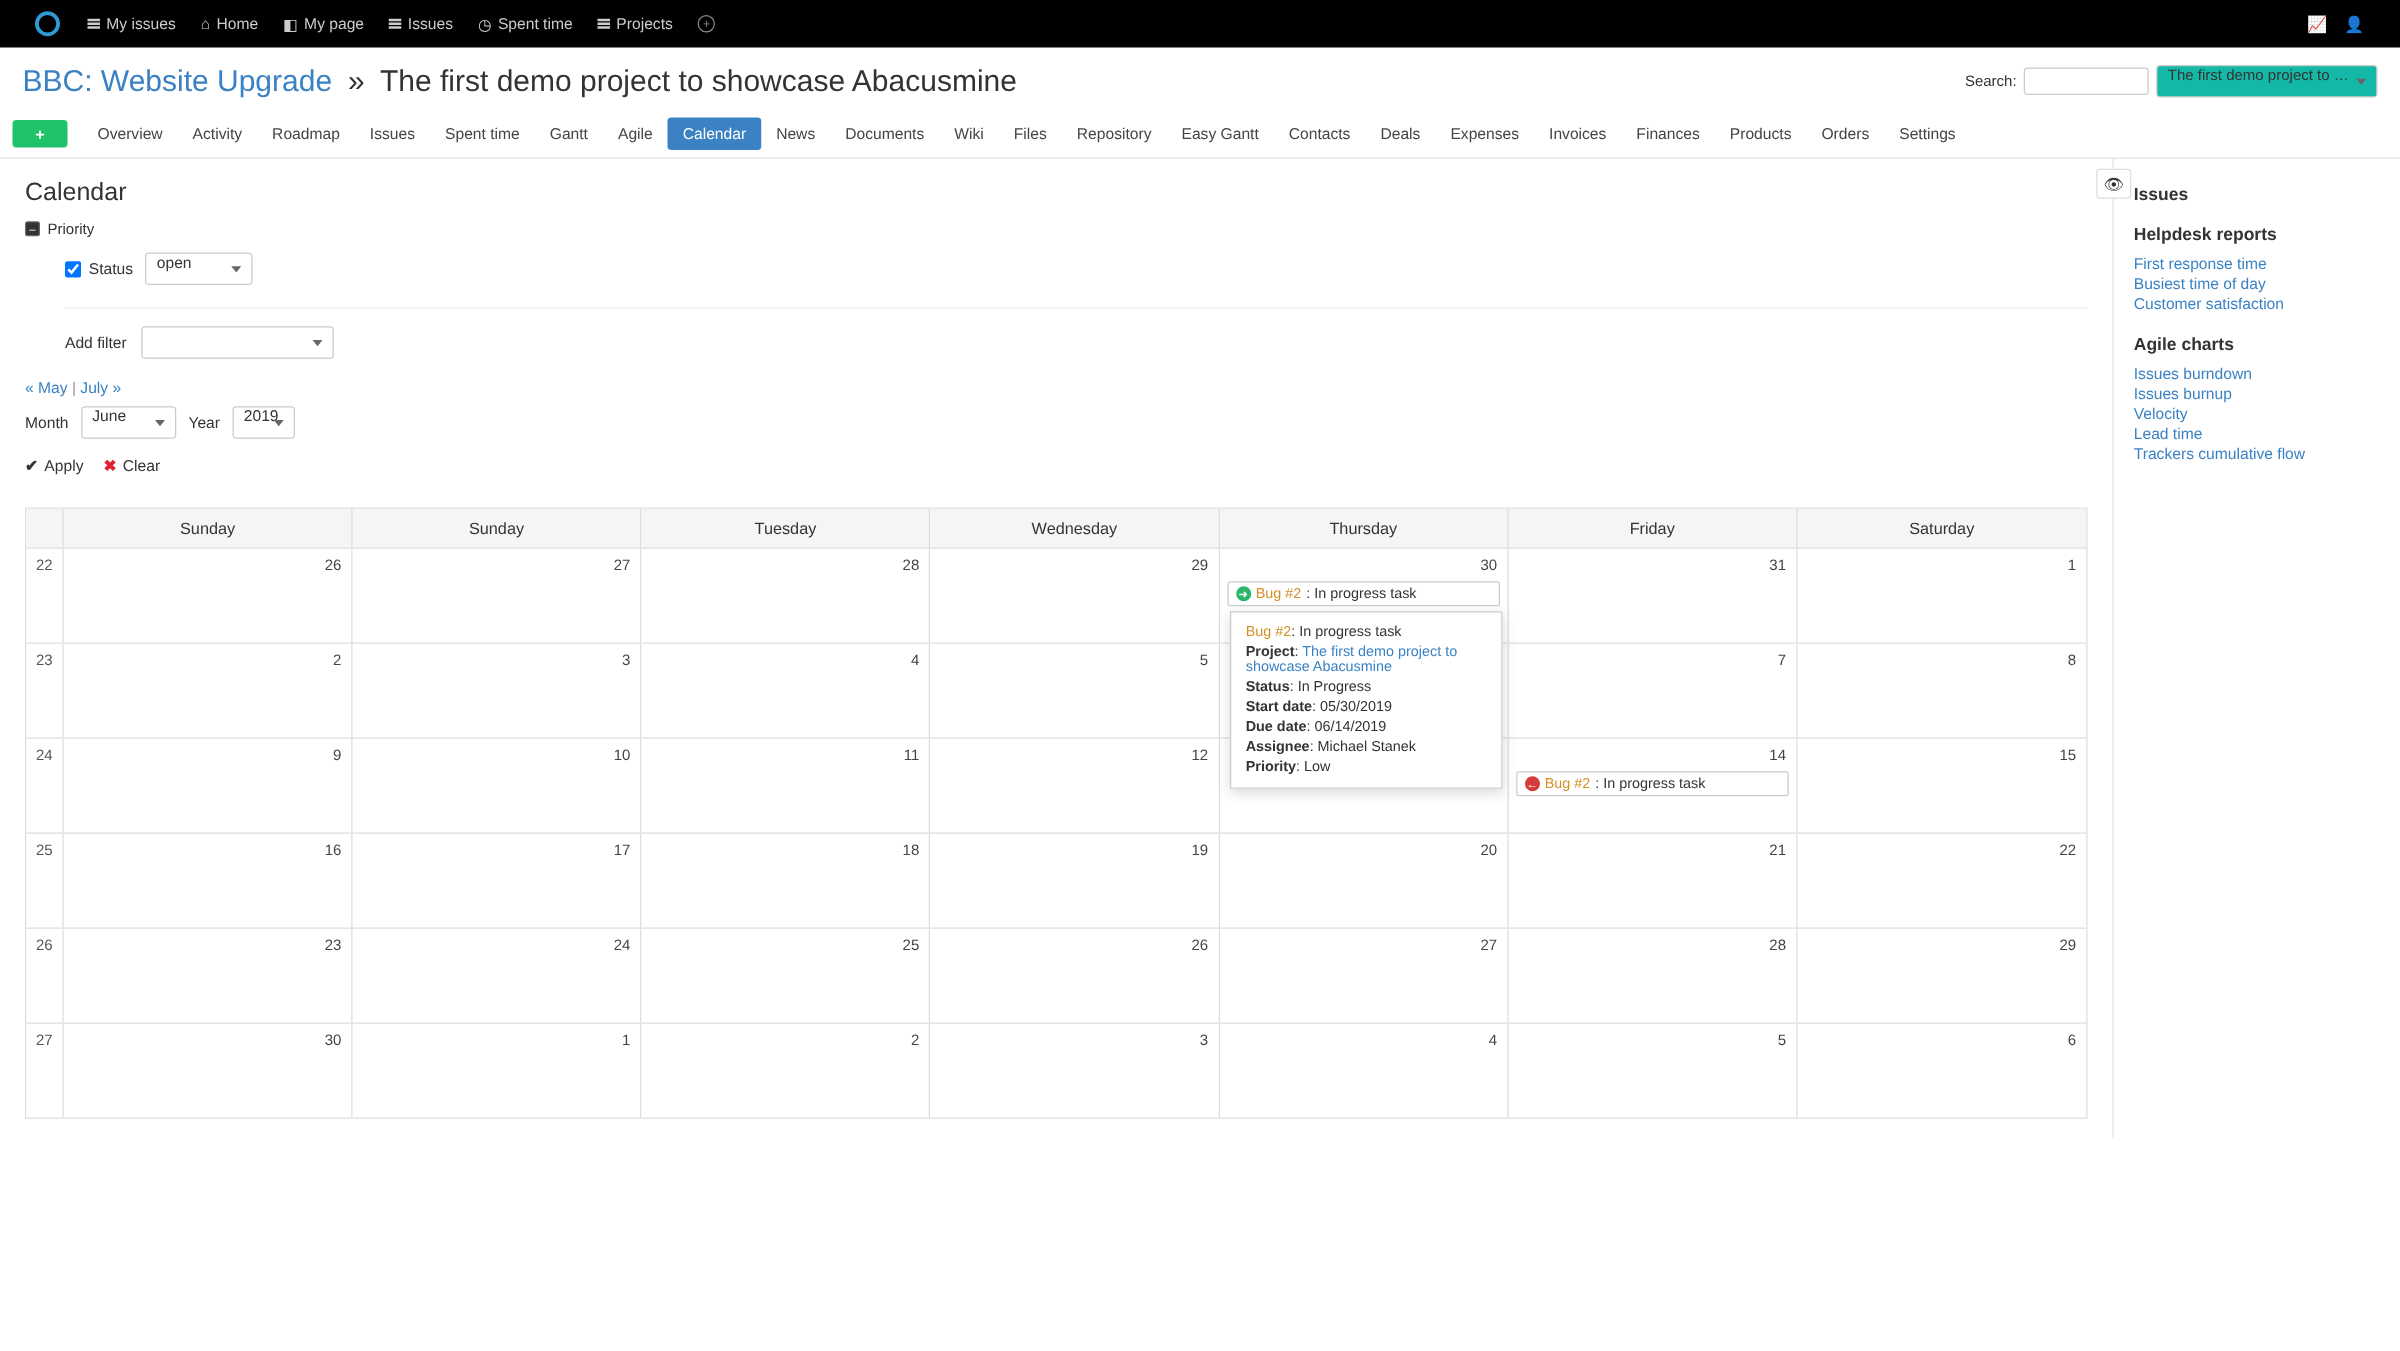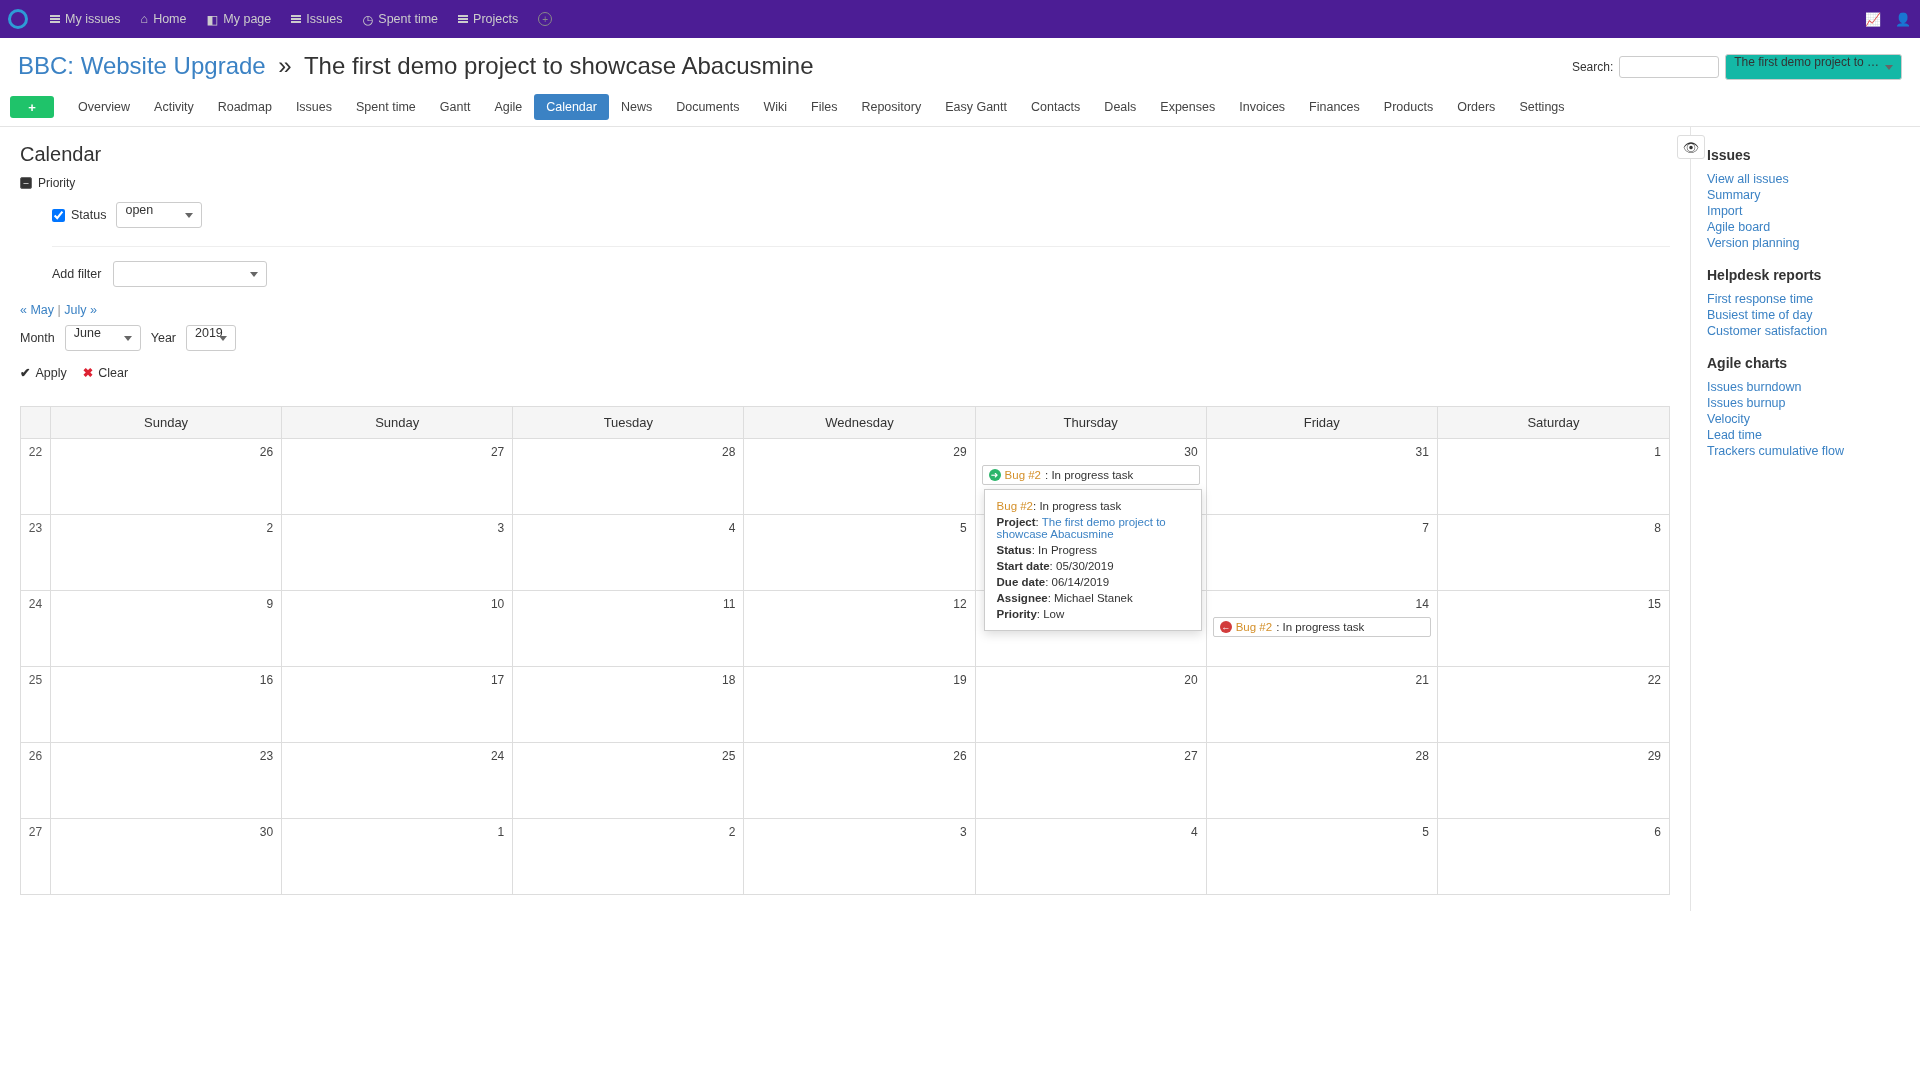--- a/index.html
+++ b/index.html
@@ -1,31 +1,31 @@
 <!DOCTYPE html>
 <html><head>
 <meta charset="utf-8">
 <style>
 * { box-sizing: border-box; margin: 0; padding: 0; }
 body { font-family: -apple-system, BlinkMacSystemFont, "Segoe UI", Arial, sans-serif; font-size: 13px; color: #333; background: #fff; }
 a { text-decoration: none; }
 
 
-.topbar { background: #4c1d95; height: 38px; display: flex; align-items: center; padding: 0 8px; color: #ccc; }
+.topbar { background: #000000; height: 38px; display: flex; align-items: center; padding: 0 28px; color: #ccc; }
 .topbar .logo { width: 20px; height: 20px; border: 3px solid #2e9bd6; border-radius: 50%; margin-right: 14px; }
 .topbar .navlinks { display: flex; gap: 4px; align-items: center; }
 .topbar .navlinks a { color: #ccc; padding: 6px 8px; display: flex; align-items: center; gap: 5px; font-size: 12.5px; }
 .topbar .right { margin-left: auto; display: flex; gap: 14px; align-items: center; }
 
 .ham { display: inline-block; width: 10px; height: 8px; border-top: 2px solid #ccc; border-bottom: 2px solid #ccc; position: relative; }
 .ham::after { content:""; position:absolute; top:1px; left:0; width:10px; height:2px; background:#ccc; }
 .plus-circle { width:14px; height:14px; border:1px solid #888; border-radius:50%; display:inline-flex; align-items:center; justify-content:center; font-size:10px; color:#888; }
 
 
-.page-header { padding: 14px 18px 8px; display:flex; align-items:flex-end; }
+.page-header { padding: 14px 18px 8px; display:flex; align-items:flex-start; }
 .page-header .bc { font-size: 24px; }
 .page-header .bc .proj { color: #3b82c4; }
 .page-header .bc .sep { color: #333; margin: 0 6px; }
 .page-header .bc .title { color: #333; }
 .search-area { margin-left: auto; display:flex; align-items:center; gap:6px; font-size:12px; }
 .search-area input { border:1px solid #ccc; border-radius:3px; height:22px; width:100px; padding:0 6px; }
 .proj-select { border:1px solid #ccc; border-radius:3px; height:26px; padding:0 22px 0 8px; font-size:12px; position:relative; background:#14b8a6; min-width:150px; }
 .proj-select::after { content:""; position:absolute; right:8px; top:10px; border-left:4px solid transparent; border-right:4px solid transparent; border-top:5px solid #666; }
 
 
@@ -392,27 +392,20 @@
         </div>
     </div>
   </div>
 
   <div class="sidebar">
     <div class="eye-toggle">
         <span>👁</span>
       </div>
     <div class="group">
       <h3>Issues</h3>
-      <div id="sb-issues">
-          <a>View all issues</a>
-          <a>Summary</a>
-          <a>Import</a>
-          <a>Agile board</a>
-          <a>Version planning</a>
-        </div>
     </div>
     <div class="group">
       <h3>Helpdesk reports</h3>
       <div id="sb-help">
           <a>First response time</a>
           <a>Busiest time of day</a>
           <a>Customer satisfaction</a>
         </div>
     </div>
     <div class="group">

